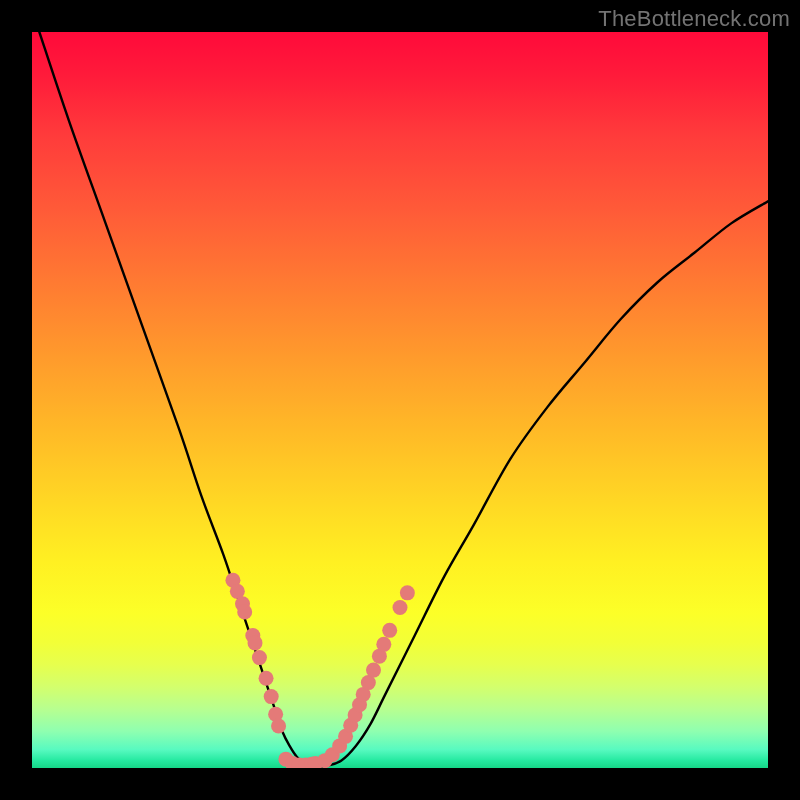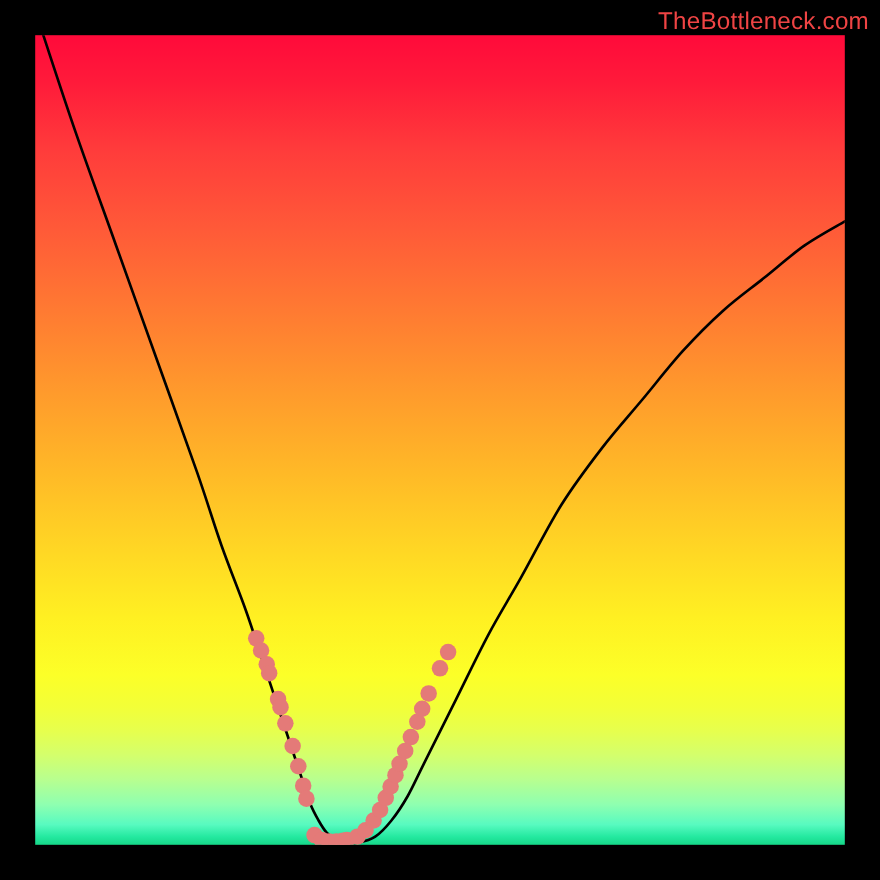--- a/index.html
+++ b/index.html
@@ -45,21 +45,21 @@
       #8fffb0 95%,
       #58fac0 97.5%,
       #24e9a0 99%,
       #16d788 100%);
   }
 
   .watermark {
     position: absolute;
     top: 6px;
     right: 10px;
-    color: #ef4444;
+    color: #737373;
     font-size: 22px;
     font-weight: 500;
     letter-spacing: 0.2px;
     user-select: none;
   }
 
   svg.curve {
     position: absolute;
     left: 0;
     top: 0;

